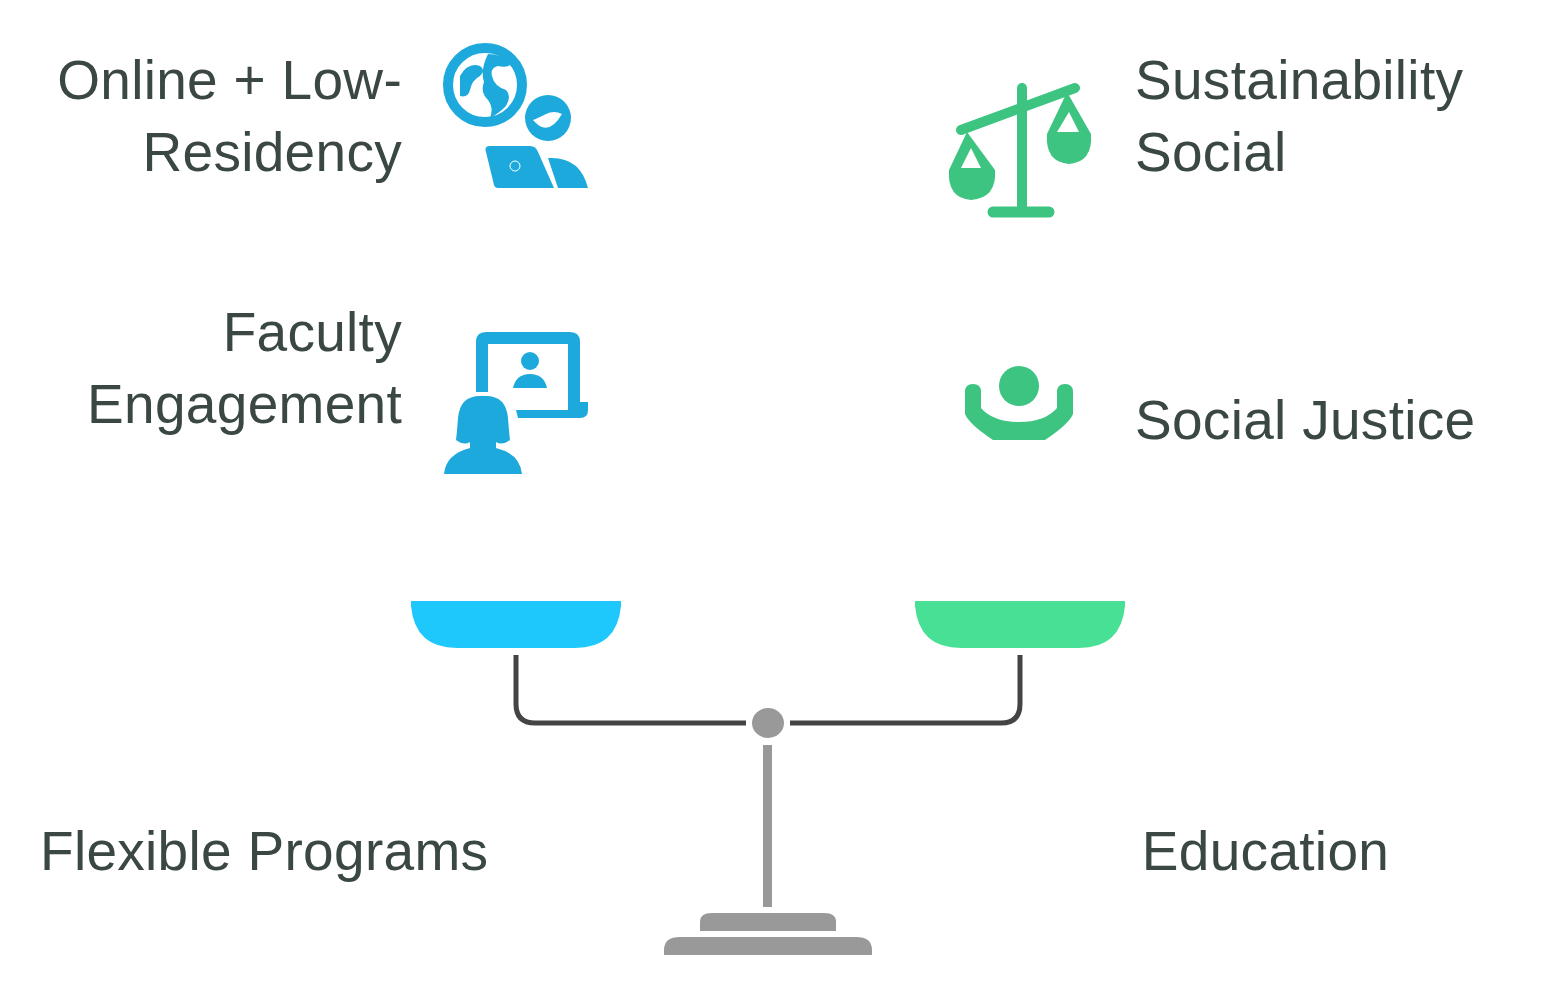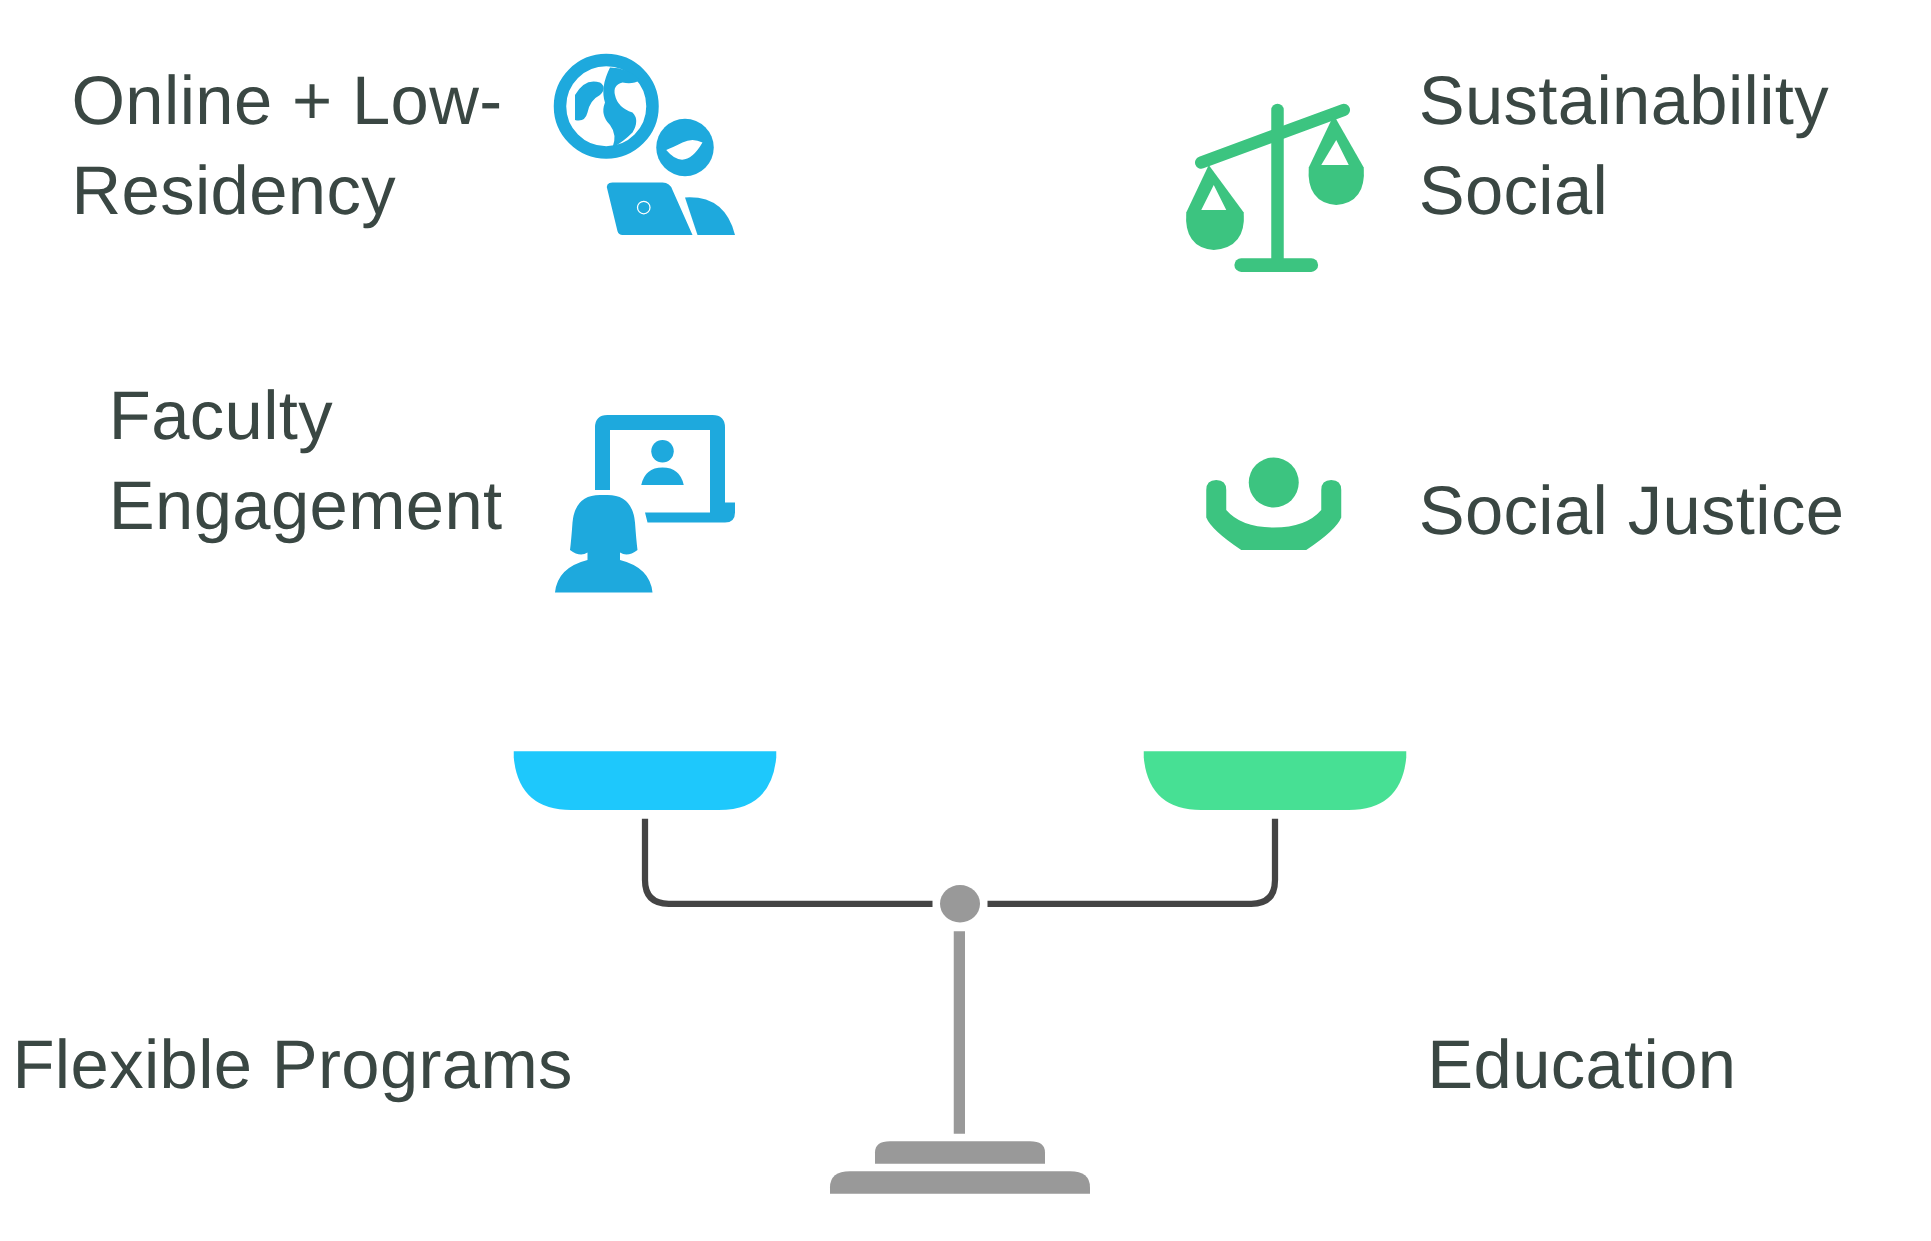--- a/index.html
+++ b/index.html
@@ -17,29 +17,29 @@
     }
     .label {
       position: absolute;
       font-size: 55px;
       line-height: 72px;
       letter-spacing: 0.3px;
       color: #3a4743;
       white-space: nowrap;
     }
     .label span { display: block; }
-    .right-align { text-align: left; }
+    .right-align { text-align: right; }
     .left-align { text-align: left; }
     .center-align { text-align: center; }
 
     #label-online { right: 1143px; top: 44px; }
     #label-faculty { right: 1143px; top: 296px; }
     #label-equity { left: 1135px; top: 44px; }
-    #label-justice { left: 1135px; top: 372px; }
-    #label-flexible { left: 10px; top: 815px; text-align: right; }
+    #label-justice { left: 1135px; top: 384px; }
+    #label-flexible { left: 40px; top: 815px; text-align: right; }
     #label-mission { left: 1068px; top: 815px; width: 395px; }
 
     .icon {
       position: absolute;
     }
     #icon-online { left: 440px; top: 40px; width: 150px; height: 150px; }
     #icon-faculty { left: 440px; top: 328px; width: 150px; height: 150px; }
     #icon-scales { left: 945px; top: 80px; width: 150px; height: 145px; }
     #icon-winner { left: 945px; top: 362px; width: 150px; height: 152px; }
 

